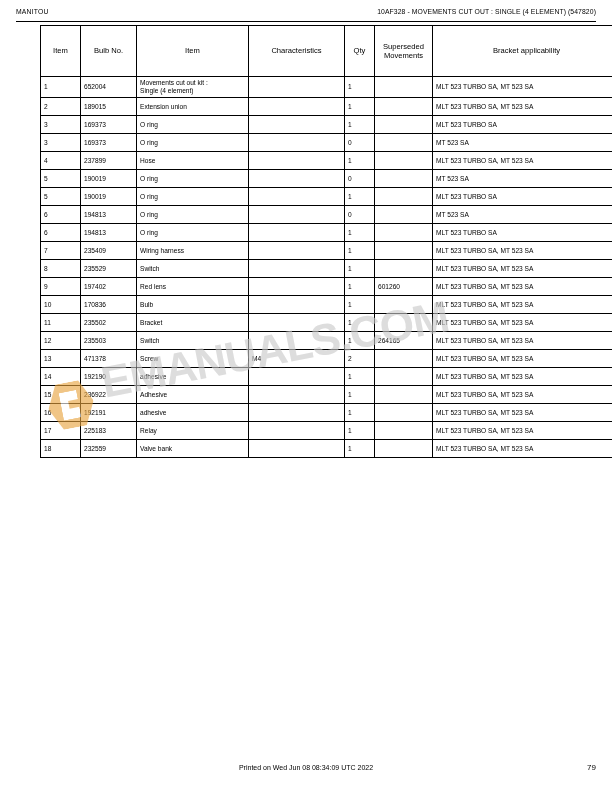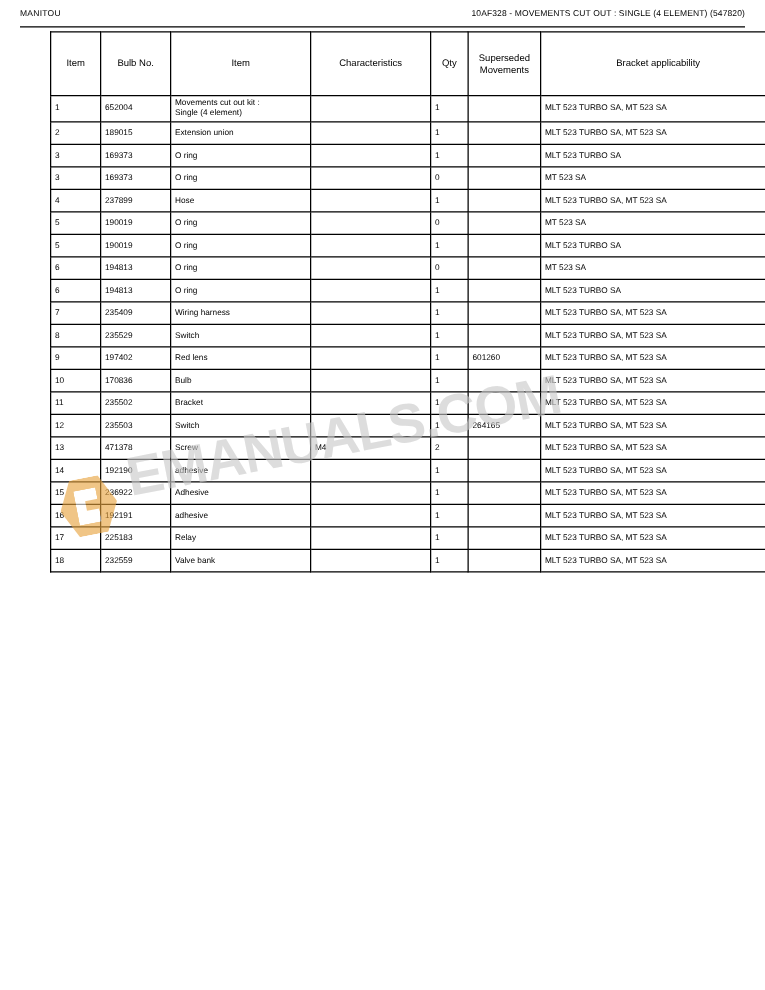--- a/index.html
+++ b/index.html
@@ -404,14 +404,18 @@
   </div>
 
   <div class="watermark">
     <div class="wm-logo">
       <div class="hex"></div>
       <div class="inner"></div>
     </div>
     <div class="wm-text">EMANUALS.COM</div>
   </div>
 
+  <div class="footer">
+    <div class="printed">Printed on  Wed Jun 08 08:34:09 UTC 2022</div>
+    <div class="pageno">79</div>
+  </div>
 
 </div>
 
 </body></html>

